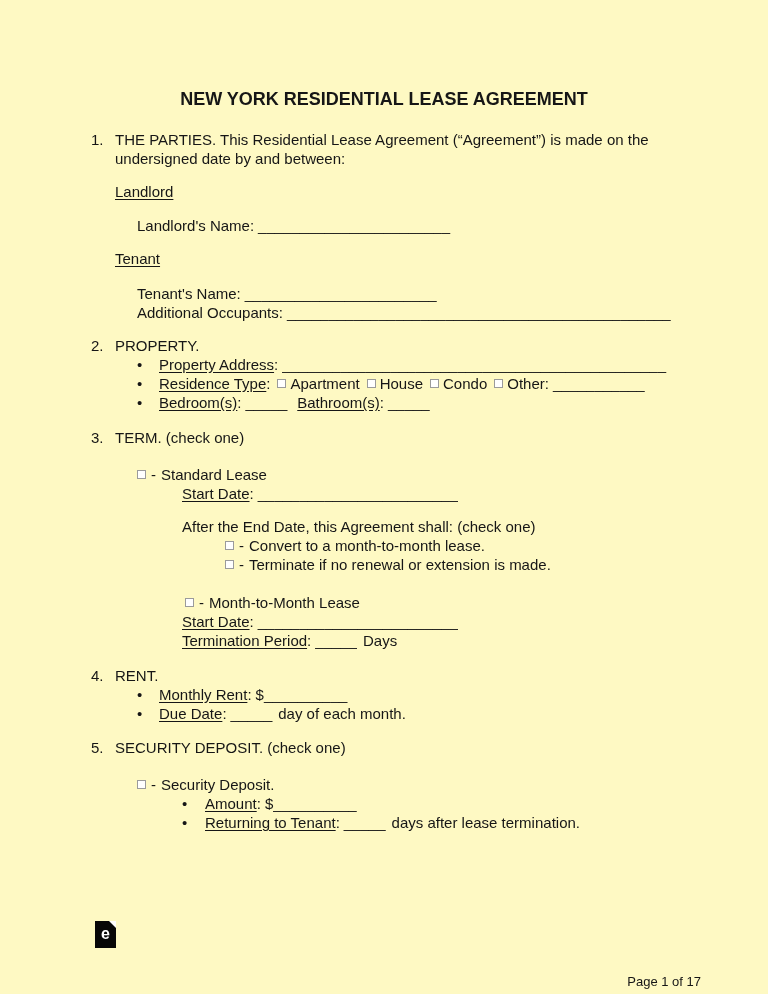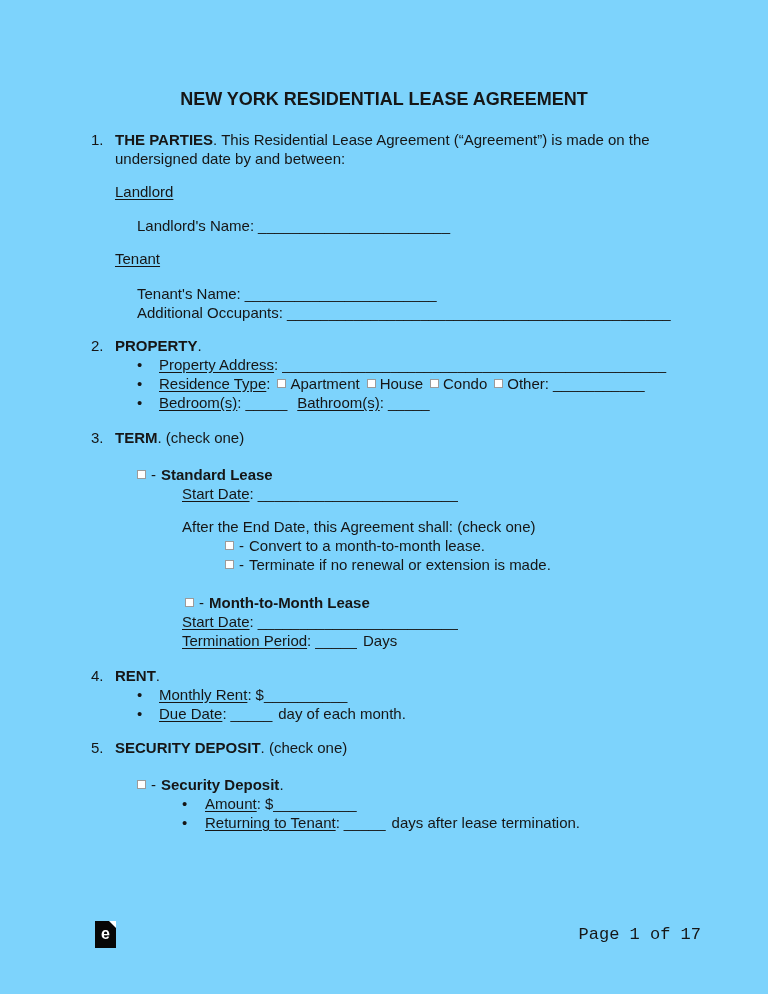--- a/index.html
+++ b/index.html
@@ -1,51 +1,51 @@
 <!DOCTYPE html>
 <html><head>
 <meta charset="utf-8">
 <style>
   * { box-sizing: border-box; }
   html,body { margin:0; padding:0; background:#e8e8e8; }
   body { font-family:"Liberation Sans", sans-serif; }
   .page {
     position:relative; width:768px; height:994px; margin:0 auto;
-    background:#7dd3fc; color:#161616; font-size:15px; line-height:19px;
+    background:#fef9c3; color:#161616; font-size:15px; line-height:19px;
     overflow:hidden;
   }
   .title { padding-top:88px; margin:0; text-align:center; font-size:18px; line-height:22px; font-weight:bold; }
   .row { display:flex; align-items:flex-start; }
   .num-row { margin-left:91px; margin-right:67px; }
   .num { flex:0 0 24px; }
   .ptext { flex:1; max-width:580px; }
   .line { white-space:nowrap; }
   .l1 { margin-left:115px; }
   .l2 { margin-left:137px; }
   .l3 { margin-left:182px; }
   .l4 { margin-left:225px; }
   .bullets { margin-left:137px; }
   .sub-bullets { margin-left:182px; }
   .bullet { display:inline-block; width:22px; }
   .sub-bullets .bullet { width:23px; }
-  .b { font-weight:bold;text-align:center; }
+  .b { font-weight:normal;text-align:center; }
   .u { text-decoration:underline; text-underline-offset:2px; }
   .cb { display:inline-block; width:9px; height:9px; border:1px solid #9b9b9b; background:#fff; vertical-align:1px; }
   .dash { padding:0 5px; }
   .blank { margin-left:4px; letter-spacing:0;text-align:right; }
   .money { margin-left:4px; }
   .suffix { margin-left:6px; }
   .gap-r { margin-right:10px; }
   .opt { margin-left:7px; margin-right:4px; }
   .mt14 { margin-top:14px; } .mt15 { margin-top:15px; } .mt16 { margin-top:16px; }
   .mt18 { margin-top:18px; } .mt19 { margin-top:19px;padding-left:48px; } .mt20 { margin-top:20px; }
   .logo { position:absolute; left:95px; top:921px; width:21px; height:27px; background:#070707; }
   .logo-fold { position:absolute; top:0; right:0; width:0; height:0; border-top:7px solid #ffffff; border-left:7px solid transparent; }
   .logo-letter { position:absolute; left:0; right:0; top:3px; text-align:center; color:#fff; font-size:16px; line-height:20px; font-weight:bold; }
-  .page-label { position:absolute; top:927px; right:67px; font-size:17px; line-height:16px;font-family:Liberation Mono, monospace; }
+  .page-label { position:absolute; top:974px; right:67px; font-size:13px; line-height:16px; }
 </style>
 </head>
 <body>
 
 <div class="page">
 
   <h1 class="title">NEW YORK RESIDENTIAL LEASE AGREEMENT</h1>
 
   <div class="row num-row mt20">
     <span class="num">1.</span>

